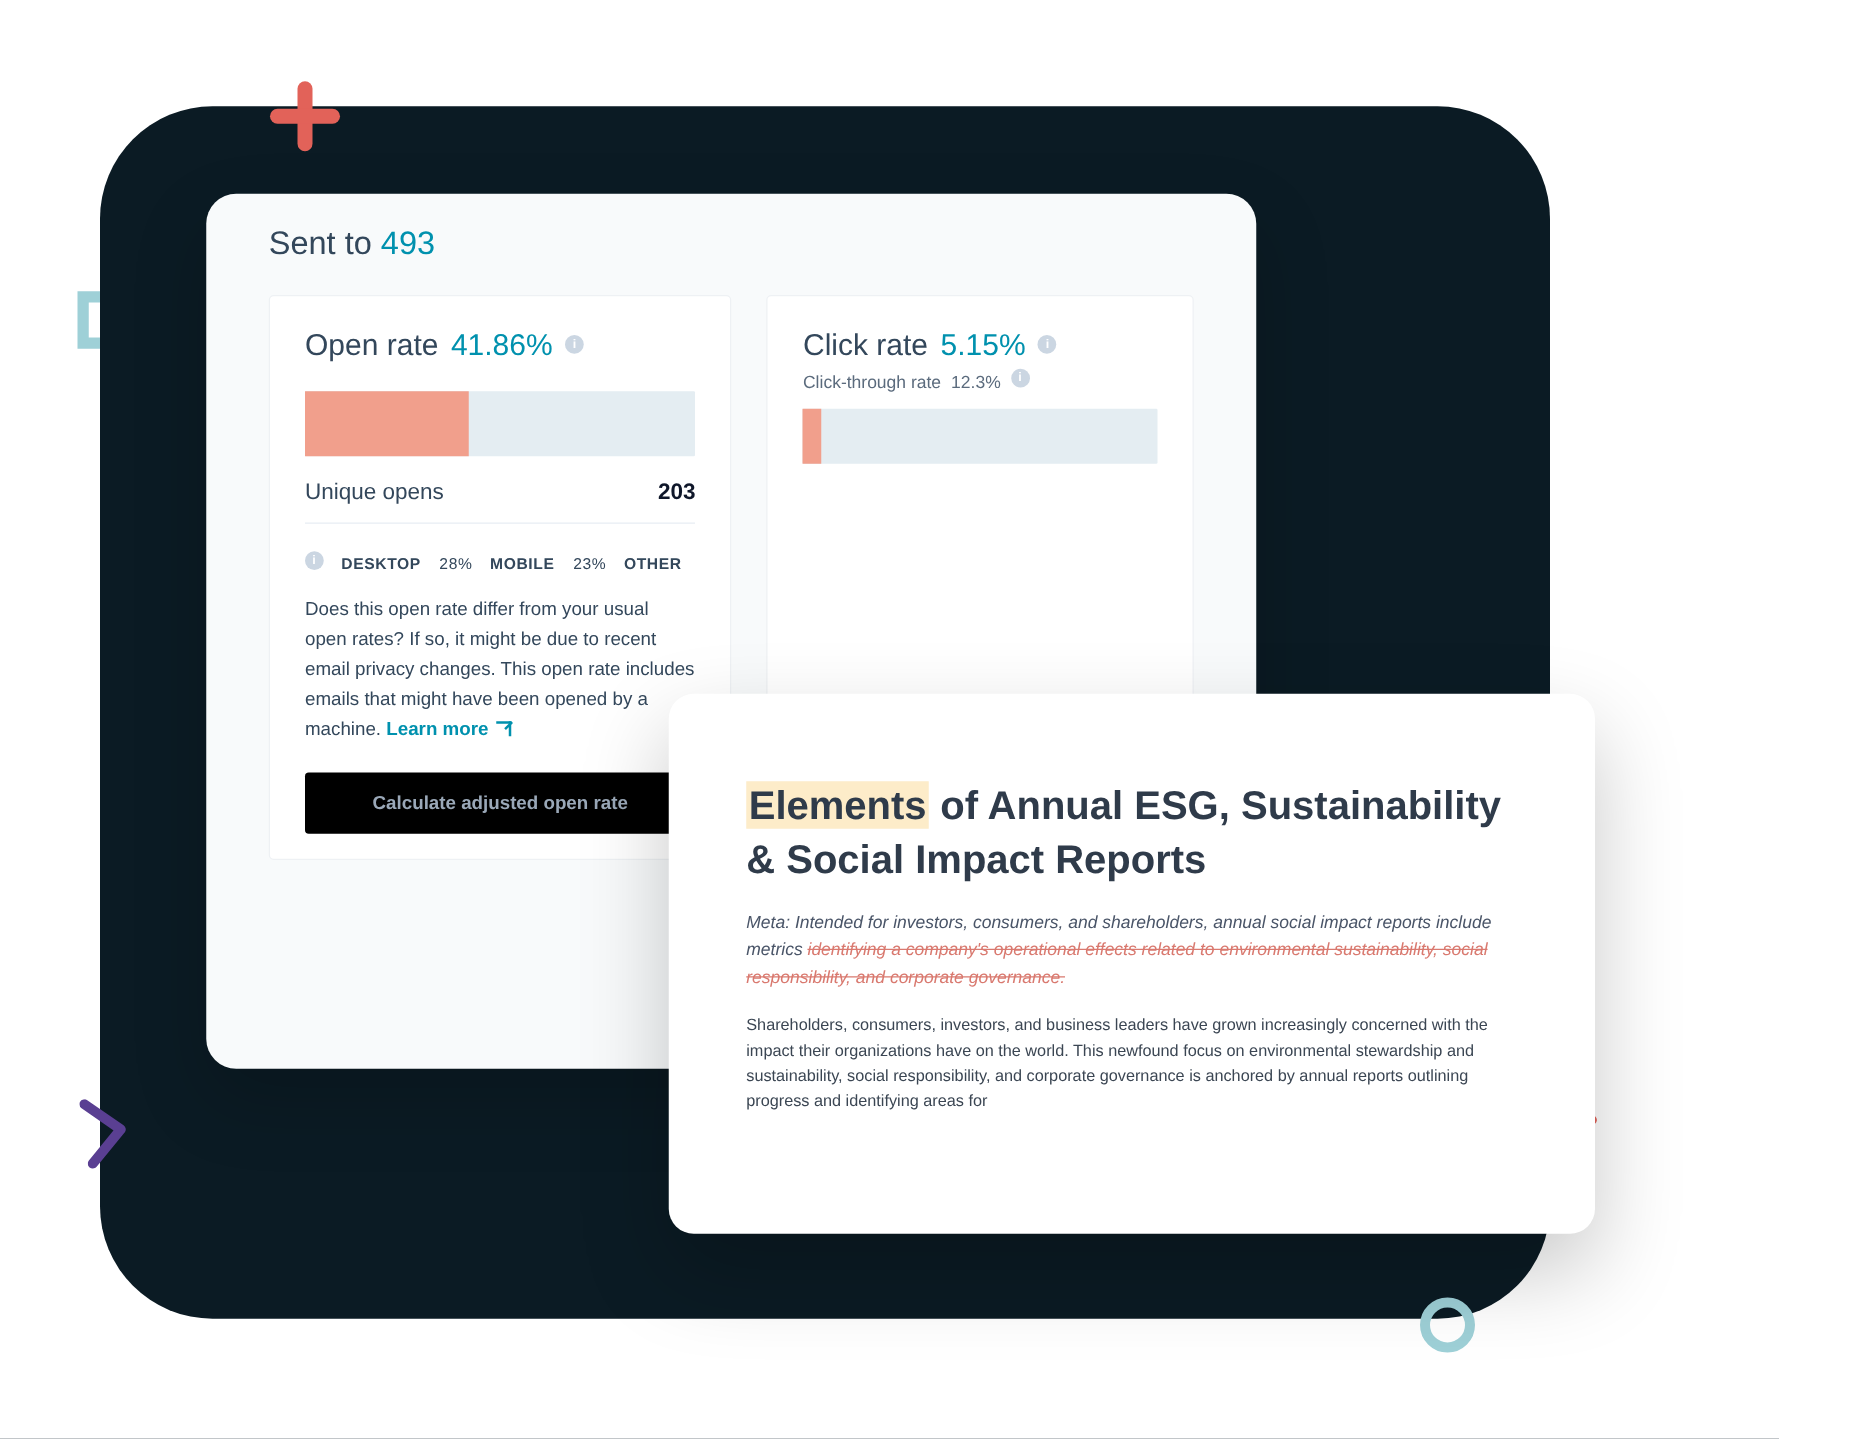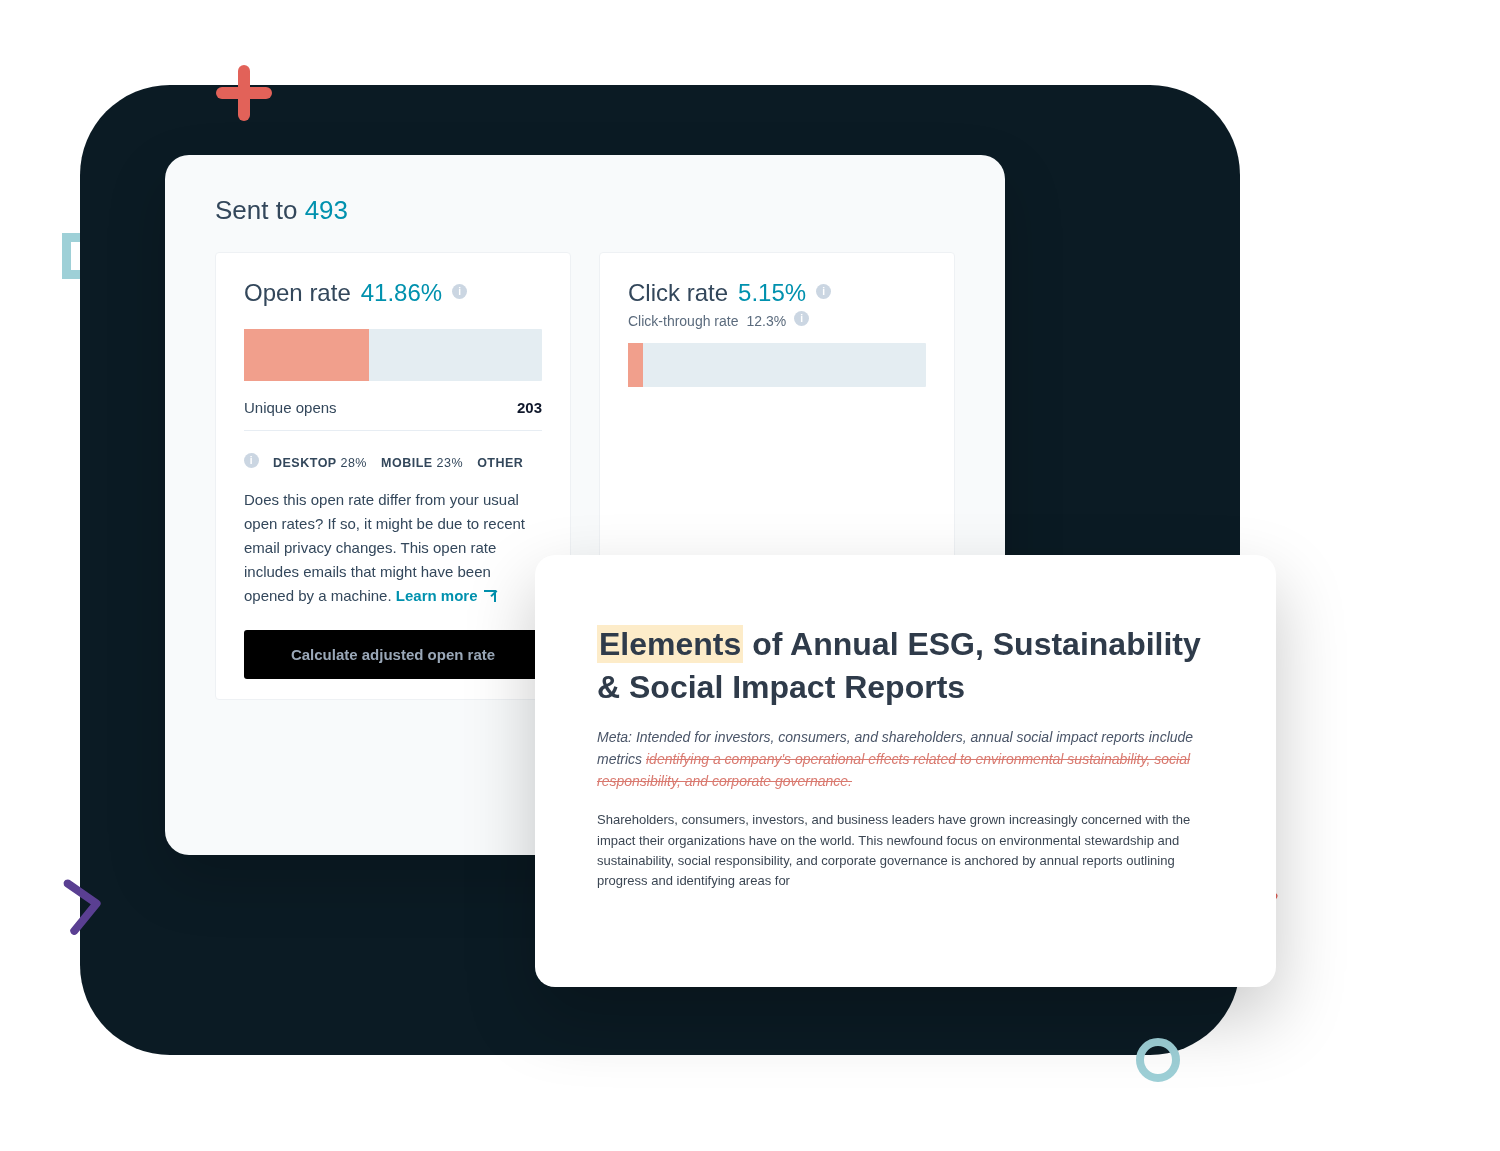--- a/index.html
+++ b/index.html
@@ -74,21 +74,21 @@
   
   .analytics-card {
     position: absolute;
     left: 165px; top: 155px;
     width: 840px;
     height: 700px;
     background: #f8fafb;
     border-radius: 24px;
     box-shadow: 0 25px 60px rgba(0,0,0,0.18);
     z-index: 5;
-    padding: 40px 50px 30px 50px;
+    padding: 24px 50px 30px 50px;
     overflow: hidden;
     color: #33475b;
   }
   .sent-line {
     font-size: 26px;
     font-weight: 400;
     color: #33475b;
     margin-bottom: 26px;
   }
   .sent-line .num { color: #0091ae; }
@@ -133,38 +133,38 @@
     background: #e4edf2;
     position: relative;
     border-radius: 1px;
   }
   .progress .fill {
     position: absolute; left: 0; top: 0; bottom: 0;
     background: #f19f8c;
   }
   .kv {
     display: flex; justify-content: space-between;
-    font-size: 15px;
+    font-size: 18px;
     color: #33475b;
     padding: 18px 0 14px 0;
     border-bottom: 1px solid #e7edf3;
   }
   .kv:last-of-type { border-bottom: none; }
   .kv .v-strong { color: #0f172a; font-weight: 700; }
 
   .device-line {
     margin-top: 24px;
     font-size: 12.5px;
     letter-spacing: .5px;
     color: #33475b;
     font-weight: 700;
     display: flex; align-items: center; gap: 14px;
   }
   .device-line .seg { white-space: nowrap; }
-  .device-line .seg .p { font-weight: 500; }
+  .device-line .seg .p { font-weight: 500; margin-left: 11px; }
 
   .explain {
     margin-top: 18px;
     font-size: 15px;
     line-height: 1.6;
     color: #33475b;
   }
   .explain .link {
     color: #0091ae; font-weight: 600;
   }

